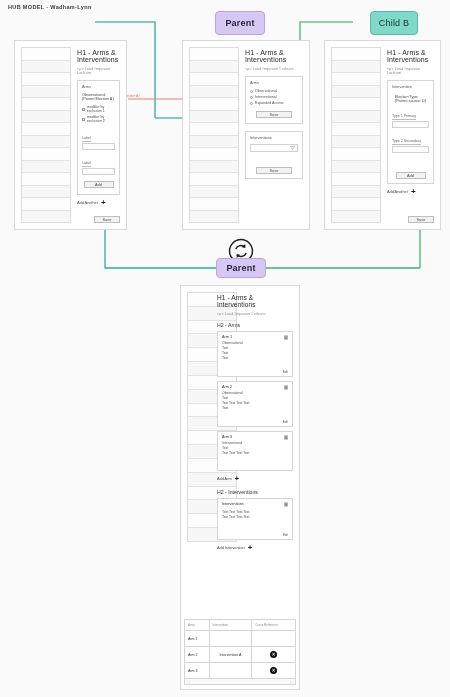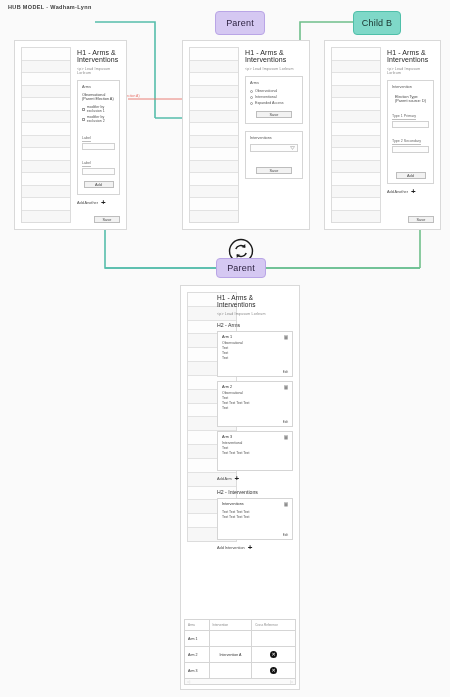--- a/index.html
+++ b/index.html
@@ -19,21 +19,21 @@
 
   
   .chip {
     position:absolute;
     border-radius:4px;
     font-size:9px;
     display:flex; align-items:center; justify-content:center;
     letter-spacing:.2px;
   }
   .chip.teal   { background:#7fd8c8; border:1px solid #4fbfa9; color:#18322d; }
-  .chip.purple { background:#d5c8f2; border:1px solid #b9a5e6; color:#2c2140; }
+  .chip.purple { background:#d5c8f2; border:1px solid #b9a5e6; color:#2c2140;font-weight:bold; }
 
   .title {
     position:absolute; left:8px; top:4px;
     font-size:5.5px; font-weight:bold; letter-spacing:.35px; color:#3a3a3a;
   }
 
   
   .card {
     position:absolute;
     background:#fff;
@@ -113,21 +113,21 @@
 
     <path d="M105,268 H265" fill="none" stroke="#55bdab" stroke-width="1.6"></path>
     <path d="M265,268 H420" fill="none" stroke="#6fbf8a" stroke-width="1.6"></path>
 
     <path d="M128,99 H182" fill="none" stroke="#e8736a" stroke-width="0.9"></path>
   </svg>
 
   <div class="chip purple" style="left:215px; top:11px; width:50px; height:24px;">
     <span>Parent</span>
   </div>
-  <div class="chip teal" style="left:353px; top:11px; width:48px; height:24px;">
+  <div class="chip teal" style="left:370px; top:11px; width:48px; height:24px;">
     <span>Child B</span>
   </div>
 
   <div style="position:absolute; left:112px; top:94px; font-size:3.4px; color:#e8736a;">(Parent Section A)</div>
 
   <div class="card" style="left:14px; top:40px; width:113px; height:190px;">
     <div class="skeleton">
       <i></i>
         <i></i>
         <i></i>

